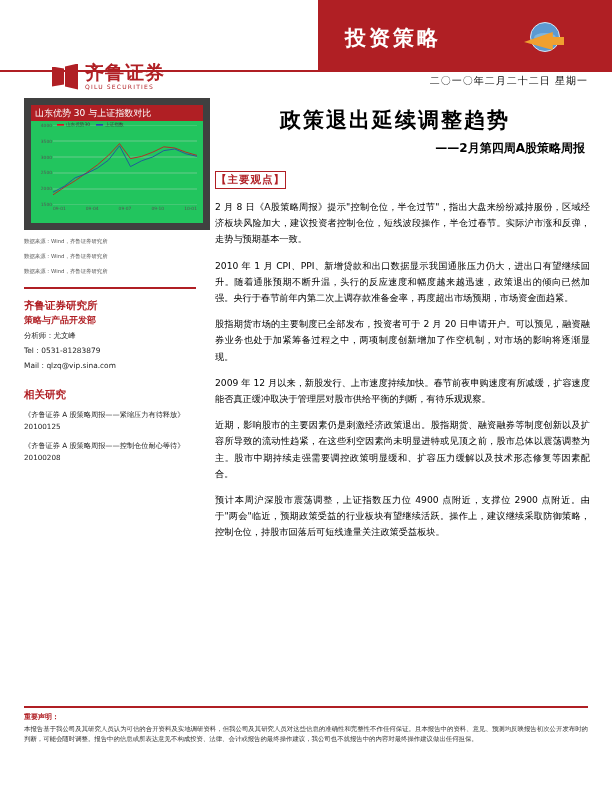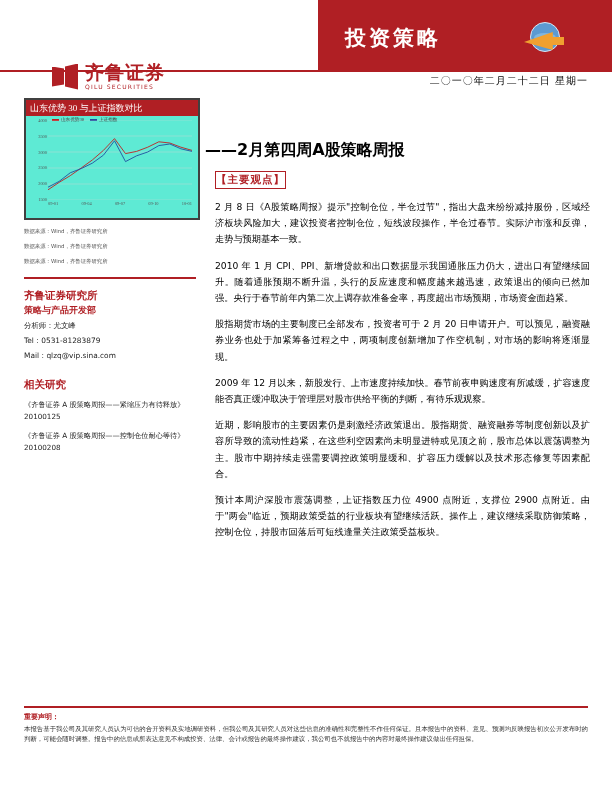--- a/index.html
+++ b/index.html
@@ -27,25 +27,25 @@
   .hdr-title{position:absolute;left:345px;top:24px;color:#ffffff;font-size:21px;font-weight:bold;letter-spacing:3px;}
   .hdr-globe{position:absolute;left:524px;top:20px;width:40px;height:34px;}
   .globe-c{position:absolute;left:6px;top:2px;width:28px;height:28px;border-radius:50%;background:#5c9ad2;border:1px solid #d8e7f3;}
   .globe-c:after{content:"";position:absolute;left:3px;top:10px;width:22px;height:9px;background:#7fb6e0;border-radius:50%;}
   .globe-arrow{position:absolute;left:0;top:12px;width:40px;height:18px;background:#f0a030;clip-path:polygon(0 55%,72% 0,72% 28%,100% 28%,100% 72%,72% 72%,72% 100%);}
   .hdr-rule{position:absolute;left:0;top:70px;width:612px;height:2px;background:#b01f24;}
   .hdr-date{position:absolute;right:24px;top:74px;font-size:10px;color:#000;letter-spacing:1px;}
 
   
   .doc-title{position:absolute;left:205px;top:106px;width:380px;text-align:center;font-size:21px;font-weight:bold;letter-spacing:2px;}
-  .doc-sub{position:absolute;left:205px;top:140px;width:380px;text-align:left;padding-right:22px;font-size:16px;font-weight:bold;}
+  .doc-sub{position:absolute;left:205px;top:140px;width:380px;text-align:right;padding-right:22px;font-size:12px;font-weight:bold;}
 
   
   .left-col{position:absolute;left:24px;top:98px;width:172px;}
-  .chart-box{width:172px;height:118px;background:#5eead4;border:2px solid #404040;position:relative;overflow:hidden;font-family:Liberation Serif, serif;}
+  .chart-box{width:172px;height:118px;background:#22c55e;border:7px solid #404040;position:relative;overflow:hidden;}
   .chart-title{position:absolute;left:0;top:0;width:172px;height:16px;background:#b01f24;color:#fff;font-size:9px;line-height:16px;padding-left:4px;box-sizing:border-box;}
   .chart-plot{position:absolute;left:22px;top:20px;width:144px;height:80px;}
   .chart-plot svg{display:block;}
   .chart-xlab{position:absolute;left:22px;top:101px;width:144px;height:10px;font-size:4.4px;color:#555;display:flex;justify-content:space-between;}
   .chart-ylab{position:absolute;left:0px;top:18px;width:21px;height:84px;font-size:4.4px;color:#555;display:flex;flex-direction:column;justify-content:space-between;align-items:flex-end;}
   .chart-ylab span{line-height:5px;}
   .chart-legend{position:absolute;left:26px;top:17px;font-size:4.6px;color:#333;display:flex;gap:6px;}
   .lg{display:flex;align-items:center;gap:2px;}
   .lg i{display:inline-block;width:7px;height:2px;}
 
@@ -91,20 +91,21 @@
     </div>
     <div class="hdr-title">投资策略</div>
     <div class="hdr-globe">
       <div class="globe-c"></div>
         <div class="globe-arrow"></div>
     </div>
   </div>
   <div class="hdr-rule"></div>
   <div class="hdr-date">二〇一〇年二月二十二日  星期一</div>
 
+  <div class="doc-title">政策退出延续调整趋势</div>
   <div class="doc-sub">——2月第四周A股策略周报</div>
 
   <div class="left-col">
 
     <div class="chart-box">
       <div class="chart-title">山东优势 30 与上证指数对比</div>
       <div class="chart-legend">
         <span class="lg">
             <i style="background:#c02020"></i>
             <span>山东优势30</span>

